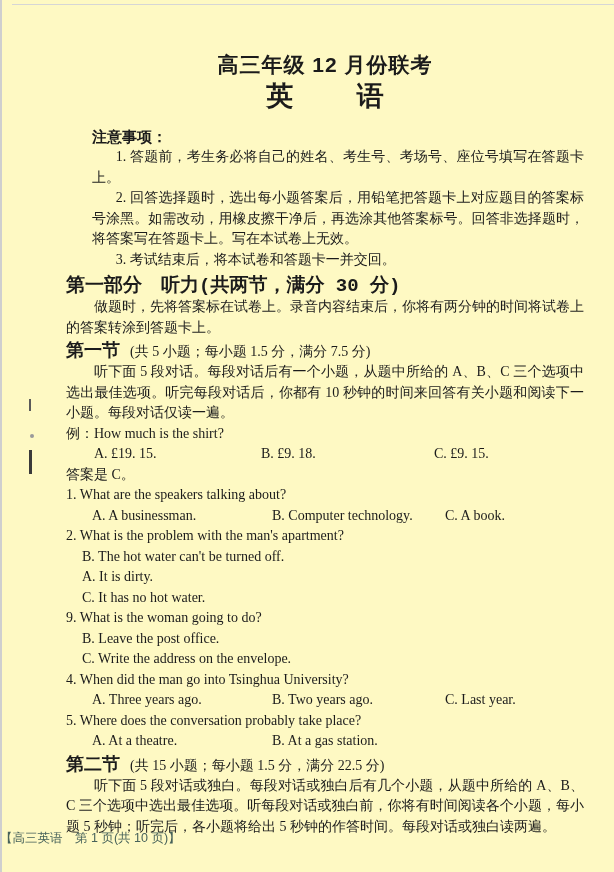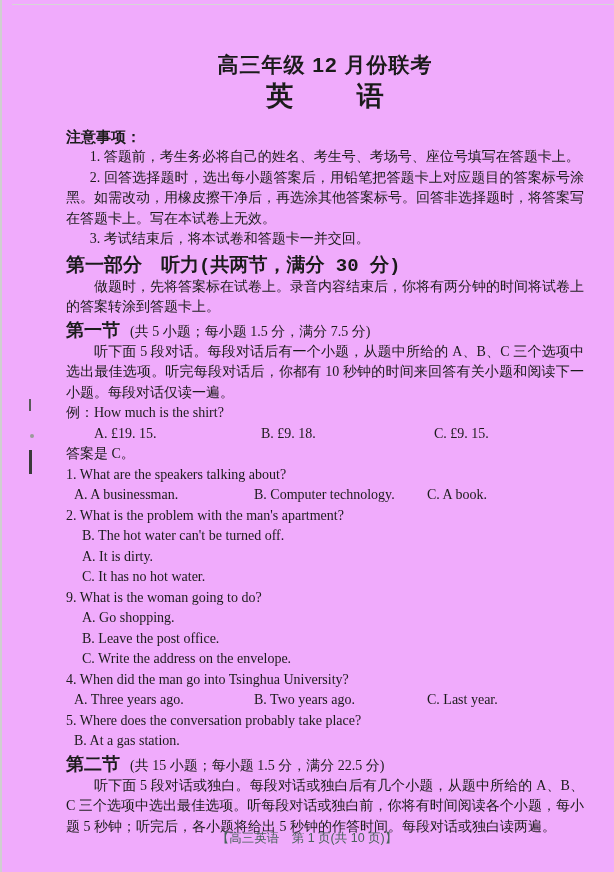--- a/index.html
+++ b/index.html
@@ -2,21 +2,21 @@
 <html><head>
 <meta charset="utf-8">
 <style>
   * { margin: 0; padding: 0; box-sizing: border-box; }
   html, body { background: #f2f2f2; }
   .paper {
     position: relative;
     width: 614px;
     height: 872px;
     margin: 0 auto;
-    background: #f0abfc;
+    background: #fef9c3;
     color: #1b1b1b;
     font-family: "Liberation Serif", "DejaVu Serif", serif;
     font-size: 14px;
     line-height: 20.5px;
     padding: 52px 30px 5px 66px;
     overflow: hidden;
   }
   
   .scan-top-line { position: absolute; top: 4px; left: 12px; right: 0; height: 1px; background: #d6d6d6; }
   .scan-left-edge { position: absolute; top: 0; left: 0; bottom: 0; width: 2px; background: #cfcfcf; }
@@ -36,21 +36,21 @@
     text-align: center;
     font-family: "Liberation Sans", "DejaVu Sans", sans-serif;
     font-weight: bold;
     font-size: 27px;
     line-height: 33px;
     margin-top: 3px;
   }
   .title-line2 .gap-left  { margin-right: 28px; }
   .title-line2 .gap-right { margin-left: 28px; }
 
-  .notice { margin-top: 13px; }
+  .notice { margin-top: 13px; margin-left: 26px; }
   .notice-heading {
     font-family: "Liberation Sans", "DejaVu Sans", sans-serif;
     font-weight: bold;
     font-size: 15px;
     line-height: 21px;
   }
   .notice-item { text-indent: 1.7em; text-align: justify; }
 
   .part-heading {
     margin-top: 6px;
@@ -65,34 +65,33 @@
   .section-heading .sec-label {
     font-family: "Liberation Sans", "DejaVu Sans", sans-serif;
     font-weight: bold;
     font-size: 18px;
     margin-right: 10px;
   }
 
   .opt-row {
     display: grid;
     grid-template-columns: 180px 173px 1fr;
-    margin-left: 8px;
+    margin-left: 26px;
   }
   .opt-row-example {
     display: grid;
     grid-template-columns: 167px 173px 1fr;
     margin-left: 28px;
   }
   .opt-stack { margin-left: 16px; }
 
   .page-footer {
     position: absolute;
     left: 0; right: 0;
     bottom: 24px;
-    text-align: center;
     font-size: 12.5px;
     color: #47625a;
     font-family: "Liberation Sans", "DejaVu Sans", sans-serif;
   }
 </style>
 </head>
 <body>
 
 <div class="paper">
   <div class="scan-top-line"></div>
@@ -144,38 +143,38 @@
     <div class="opt-stack">
       <div>B. The hot water can't be turned off.</div>
       <div>A. It is dirty.</div>
       <div>C. It has no hot water.</div>
     </div>
   </div>
 
   <div>
     <div>9. What is the woman going to do?</div>
     <div class="opt-stack">
-      <div>A. Go shopping.</div>
       <div>B. Leave the post office.</div>
       <div>C. Write the address on the envelope.</div>
     </div>
   </div>
 
   <div>
     <div>4. When did the man go into Tsinghua University?</div>
     <div class="opt-row">
       <span>A. Three years ago.</span>
       <span>B. Two years ago.</span>
       <span>C. Last year.</span>
     </div>
   </div>
 
   <div>
     <div>5. Where does the conversation probably take place?</div>
     <div class="opt-row">
+      <span>A. At a theatre.</span>
       <span>B. At a gas station.</span>
     </div>
   </div>
 
   <div class="section-heading">
     <span class="sec-label">第二节</span><span>(共 15 小题；每小题 1.5 分，满分 22.5 分)</span>
   </div>
   <div class="para">听下面 5 段对话或独白。每段对话或独白后有几个小题，从题中所给的 A、B、C 三个选项中选出最佳选项。听每段对话或独白前，你将有时间阅读各个小题，每小题 5 秒钟；听完后，各小题将给出 5 秒钟的作答时间。每段对话或独白读两遍。</div>
 
   <div class="page-footer">【高三英语　第 1 页(共 10 页)】</div>

